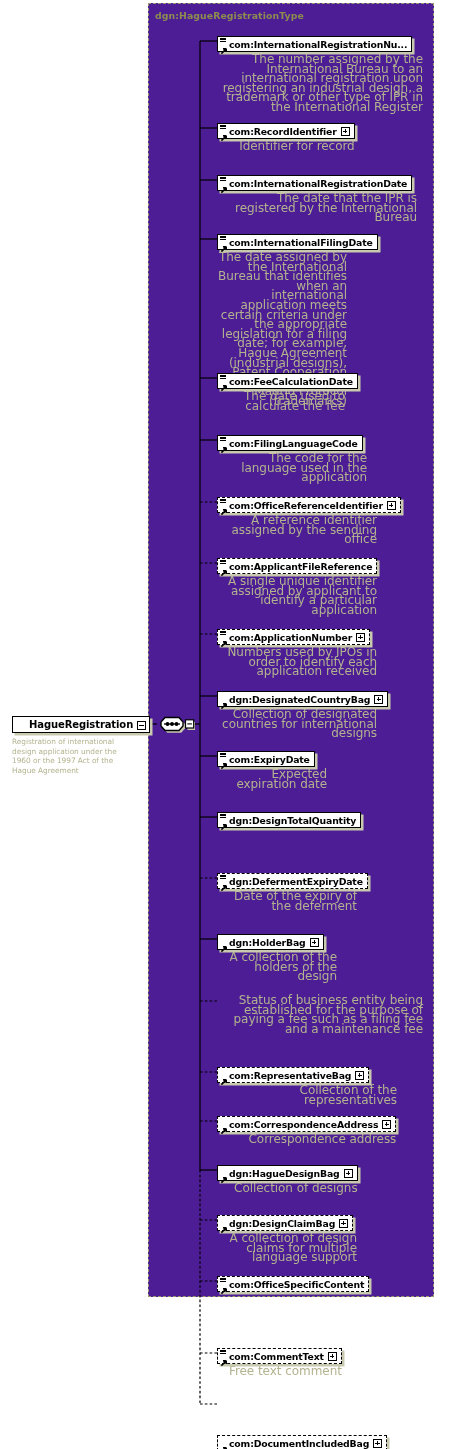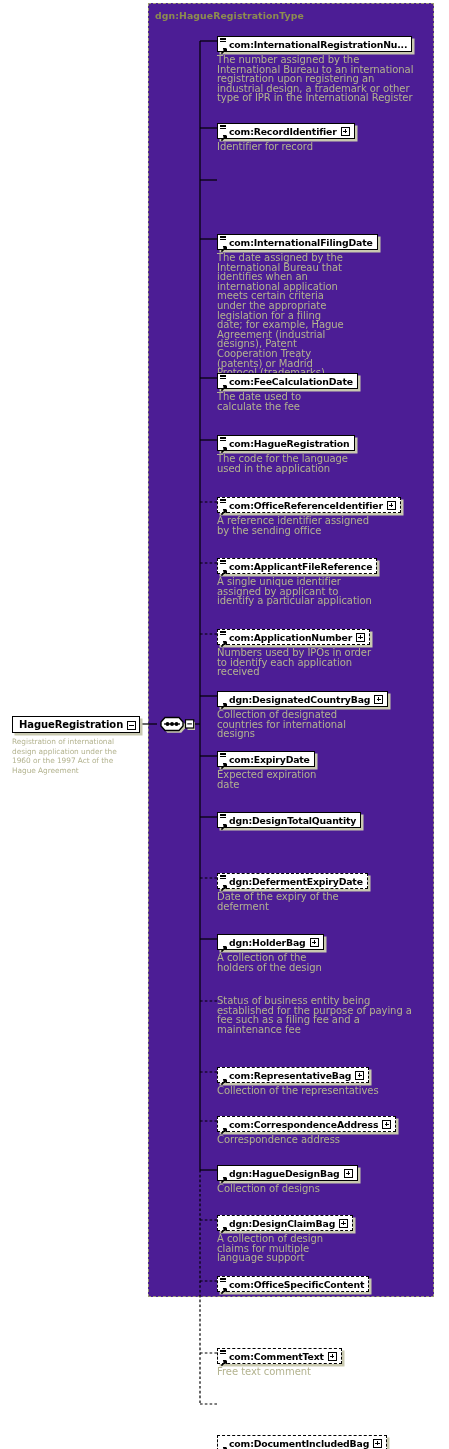--- a/index.html
+++ b/index.html
@@ -22,21 +22,21 @@
     border:1.4px solid #000000;
     padding:2px 4px 2px 9px;
     font-size:9.5px;
     font-weight:bold;
     color:#000000;
     letter-spacing:-0.1px;
     white-space:nowrap;
     line-height:11px;
     box-shadow:2.5px 2.5px 0 0 #c9c9b0;
   }
-  .root-box{padding-left:6px;padding-right:16px;font-size:10px;}
+  .root-box{padding-left:16px;padding-right:16px;font-size:10px;}
   .doc{
     font-size:7.4px;
     color:#b3b38f;
     line-height:9.6px;
     margin-top:3px;
     letter-spacing:-0.05px;
     font-weight:normal;
   }
   .root-doc{margin-top:4px;width:124px;}
 
@@ -111,27 +111,28 @@
     margin-left:4px;
     margin-top:-2px;
   }
   .plus:before,.plus:after{
     content:"";position:absolute;background:#000;
   }
   .plus:before{left:1.3px;top:3.1px;width:4.2px;height:1px;}
   .plus:after{top:1.3px;left:3.1px;height:4.2px;width:1px;}
 
   .rdoc{
-    font-size:10px;
+    font-size:12px;
     color:#b3b38f;
     line-height:9.6px;
     margin-top:3px;
     letter-spacing:-0.05px;
     font-weight:normal;
     max-width:210px;
+    text-align:right;
   }
 </style>
 </head>
 <body>
 
 <div id="diagram">
 
   <div class="type-box">
     <div class="type-title">dgn:HagueRegistrationType</div>
   </div>
@@ -199,21 +200,28 @@
               <path d="M6.3 0.7 L6.3 4.2 L2.8 0.7 Z" fill="#000"></path>
             </svg></span><span class="lbl">com:InternationalRegistrationNu...</span></div><div class="rdoc" style="max-width: 206px;">The number assigned by the International Bureau to an international registration upon registering an industrial design, a trademark or other type of IPR in the International Register</div></div>
       <div class="row" style="top: 120px;"><div class="ebox"><span class="hmb">
             <i></i>
             <i></i>
             <i></i>
           </span><span class="arw"><svg width="7" height="7" viewBox="0 0 7 7">
               <path d="M6.3 0.7 L1.4 5.6 M6.3 0.7 L6.3 4.0 M6.3 0.7 L3.0 0.7" stroke="#000" stroke-width="1.5" fill="none"></path>
               <path d="M6.3 0.7 L6.3 4.2 L2.8 0.7 Z" fill="#000"></path>
             </svg></span><span class="lbl">com:RecordIdentifier</span><span class="plus"></span></div><div class="rdoc" style="max-width: 206px;">Identifier for record</div></div>
-      <div class="row" style="top: 172px;"></div>
+      <div class="row" style="top: 172px;"><div class="ebox"><span class="hmb">
+            <i></i>
+            <i></i>
+            <i></i>
+          </span><span class="arw"><svg width="7" height="7" viewBox="0 0 7 7">
+              <path d="M6.3 0.7 L1.4 5.6 M6.3 0.7 L6.3 4.0 M6.3 0.7 L3.0 0.7" stroke="#000" stroke-width="1.5" fill="none"></path>
+              <path d="M6.3 0.7 L6.3 4.2 L2.8 0.7 Z" fill="#000"></path>
+            </svg></span><span class="lbl">com:InternationalRegistrationDate</span></div><div class="rdoc" style="max-width: 200px;">The date that the IPR is registered by the International Bureau</div></div>
       <div class="row" style="top: 231px;"><div class="ebox"><span class="hmb">
             <i></i>
             <i></i>
             <i></i>
           </span><span class="arw"><svg width="7" height="7" viewBox="0 0 7 7">
               <path d="M6.3 0.7 L1.4 5.6 M6.3 0.7 L6.3 4.0 M6.3 0.7 L3.0 0.7" stroke="#000" stroke-width="1.5" fill="none"></path>
               <path d="M6.3 0.7 L6.3 4.2 L2.8 0.7 Z" fill="#000"></path>
             </svg></span><span class="lbl">com:InternationalFilingDate</span></div><div class="rdoc" style="max-width: 130px;">The date assigned by the International Bureau that identifies when an international application meets certain criteria under the appropriate legislation for a filing date; for example, Hague Agreement (industrial designs), Patent Cooperation Treaty (patents) or Madrid Protocol (trademarks)</div></div>
       <div class="row" style="top: 370px;"><div class="ebox"><span class="hmb">
             <i></i>
@@ -223,21 +231,21 @@
               <path d="M6.3 0.7 L1.4 5.6 M6.3 0.7 L6.3 4.0 M6.3 0.7 L3.0 0.7" stroke="#000" stroke-width="1.5" fill="none"></path>
               <path d="M6.3 0.7 L6.3 4.2 L2.8 0.7 Z" fill="#000"></path>
             </svg></span><span class="lbl">com:FeeCalculationDate</span></div><div class="rdoc" style="max-width: 128px;">The date used to calculate the fee</div></div>
       <div class="row" style="top: 432px;"><div class="ebox"><span class="hmb">
             <i></i>
             <i></i>
             <i></i>
           </span><span class="arw"><svg width="7" height="7" viewBox="0 0 7 7">
               <path d="M6.3 0.7 L1.4 5.6 M6.3 0.7 L6.3 4.0 M6.3 0.7 L3.0 0.7" stroke="#000" stroke-width="1.5" fill="none"></path>
               <path d="M6.3 0.7 L6.3 4.2 L2.8 0.7 Z" fill="#000"></path>
-            </svg></span><span class="lbl">com:HagueRegistration</span></div><div class="rdoc" style="max-width: 150px;">The code for the language used in the application</div></div>
+            </svg></span><span class="lbl">com:FilingLanguageCode</span></div><div class="rdoc" style="max-width: 150px;">The code for the language used in the application</div></div>
       <div class="row" style="top: 494px;"><div class="ebox optional"><span class="hmb">
             <i></i>
             <i></i>
             <i></i>
           </span><span class="arw"><svg width="7" height="7" viewBox="0 0 7 7">
               <path d="M6.3 0.7 L1.4 5.6 M6.3 0.7 L6.3 4.0 M6.3 0.7 L3.0 0.7" stroke="#000" stroke-width="1.5" fill="none"></path>
               <path d="M6.3 0.7 L6.3 4.2 L2.8 0.7 Z" fill="#000"></path>
             </svg></span><span class="lbl">com:OfficeReferenceIdentifier</span><span class="plus"></span></div><div class="rdoc" style="max-width: 160px;">A reference identifier assigned by the sending office</div></div>
       <div class="row" style="top: 555px;"><div class="ebox optional"><span class="hmb">
             <i></i>

